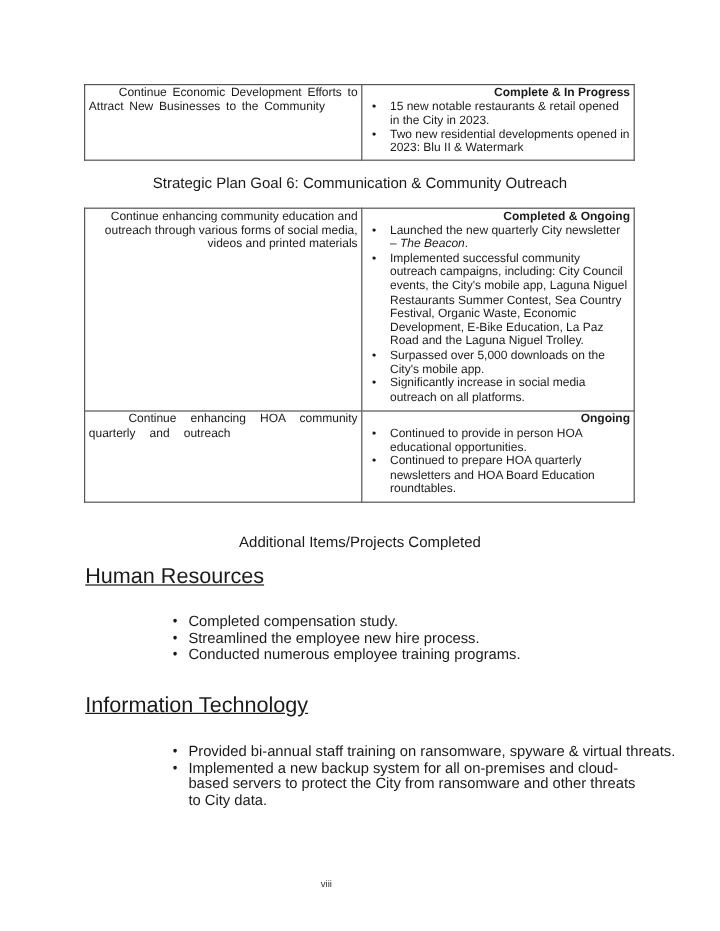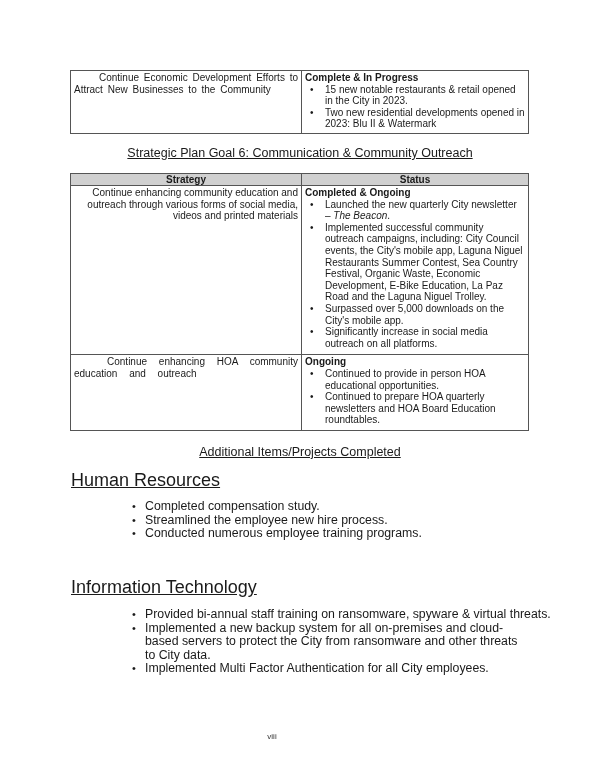--- a/index.html
+++ b/index.html
@@ -3,30 +3,30 @@
 <meta charset="utf-8">
 <style>
   html, body { margin:0; padding:0; background:#ffffff; }
   body { width:600px; height:776px; position:relative; overflow:hidden;
          font-family:"Liberation Sans", sans-serif; color:#1a1a1a; }
   table.grid { position:absolute; left:70px; width:459px; border-collapse:collapse;
                font-size:10px; line-height:11.6px; }
   table.grid td, table.grid th { border:1.3px solid #555; vertical-align:top; padding:1px 3px 2px 3px; }
   table.grid th { background:#d0d0d0; font-weight:bold; text-align:center; padding:0 3px; line-height:11px; }
   td.left { width:224px;text-align:right; }
-  .status-title { font-weight:bold; text-align:left; display:block; }
+  .status-title { font-weight:bold; text-align:right; display:block; }
   ul.cell-list { margin:0; padding:0 0 0 20px; list-style:none; }
   ul.cell-list li { position:relative; }
   ul.cell-list li::before { content:"•"; position:absolute; left:-15px; top:0; }
   .justify { text-align:justify; text-align-last:left; word-spacing:2px; }
   h2.section { position:absolute; left:0; width:600px; text-align:center; font-weight:normal;
                font-size:12.5px; margin:0; }
-  h2.section span { text-decoration:underline; }
+  h2.section span { }
   h3.sub { position:absolute; left:71px; font-weight:normal; font-size:18px; margin:0; text-decoration:underline; }
-  ul.big { position:absolute; left:128px; margin:4px; padding:0 0 0 13px; list-style:none;
+  ul.big { position:absolute; left:128px; margin:16px; padding:0 0 0 13px; list-style:none;
            font-size:12.3px; line-height:13.6px; width:420px; }
   ul.big li { position:relative; }
   ul.big li::before { content:"•"; position:absolute; left:-13px; top:0; font-size:11px; }
   .pageno { position:absolute; top:732px; left:0; width:544px; text-align:center; font-size:8px; color:#333; }
 </style>
 </head>
 <body>
 
 <table class="grid" style="top:70px;">
   <tbody>
@@ -40,38 +40,34 @@
       </ul>
     </td>
   </tr>
 </tbody>
   </table>
 
 <h2 class="section" style="top:146px;"><span>Strategic Plan Goal 6: Communication &amp; Community Outreach</span></h2>
 
 <table class="grid" style="top:173px;">
   <tbody>
-      <tr>
-    <th class="left">Strategy</th>
-    <th>Status</th>
-  </tr>
   <tr>
     <td class="left">Continue enhancing community education and outreach through various forms of social media, videos and printed materials</td>
     <td style="padding-bottom:5px;">
       <span class="status-title">Completed &amp; Ongoing</span>
       <ul class="cell-list">
         <li><span>Launched the new quarterly City newsletter – </span><i>The Beacon</i><span>.</span></li>
         <li>Implemented successful community outreach campaigns, including: City Council events, the City's mobile app, Laguna Niguel Restaurants Summer Contest, Sea Country Festival, Organic Waste, Economic Development, E-Bike Education, La Paz Road and the Laguna Niguel Trolley.</li>
         <li>Surpassed over 5,000 downloads on the City's mobile app.</li>
         <li>Significantly increase in social media outreach on all platforms.</li>
       </ul>
     </td>
   </tr>
   <tr style="height:76px;">
-    <td class="left justify" style="word-spacing:9px;">Continue enhancing HOA community education and outreach</td>
+    <td class="left justify" style="word-spacing:9px;">Continue enhancing HOA community quarterly and outreach</td>
     <td>
       <span class="status-title">Ongoing</span>
       <ul class="cell-list">
         <li>Continued to provide in person HOA educational opportunities.</li>
         <li>Continued to prepare HOA quarterly newsletters and HOA Board Education roundtables.</li>
       </ul>
     </td>
   </tr>
 </tbody>
   </table>
@@ -82,16 +78,15 @@
 <ul class="big" style="top:496px;">
   <li>Completed compensation study.</li>
   <li>Streamlined the employee new hire process.</li>
   <li>Conducted numerous employee training programs.</li>
 </ul>
 
 <h3 class="sub" style="top:577px;">Information Technology</h3>
 <ul class="big" style="top:604px;">
   <li>Provided bi-annual staff training on ransomware, spyware &amp; virtual threats.</li>
   <li style="width:378px;">Implemented a new backup system for all on-premises and cloud-based servers to protect the City from ransomware and other threats to City data.</li>
-  <li>Implemented Multi Factor Authentication for all City employees.</li>
 </ul>
 
 <div class="pageno">viii</div>
 
 </body></html>

